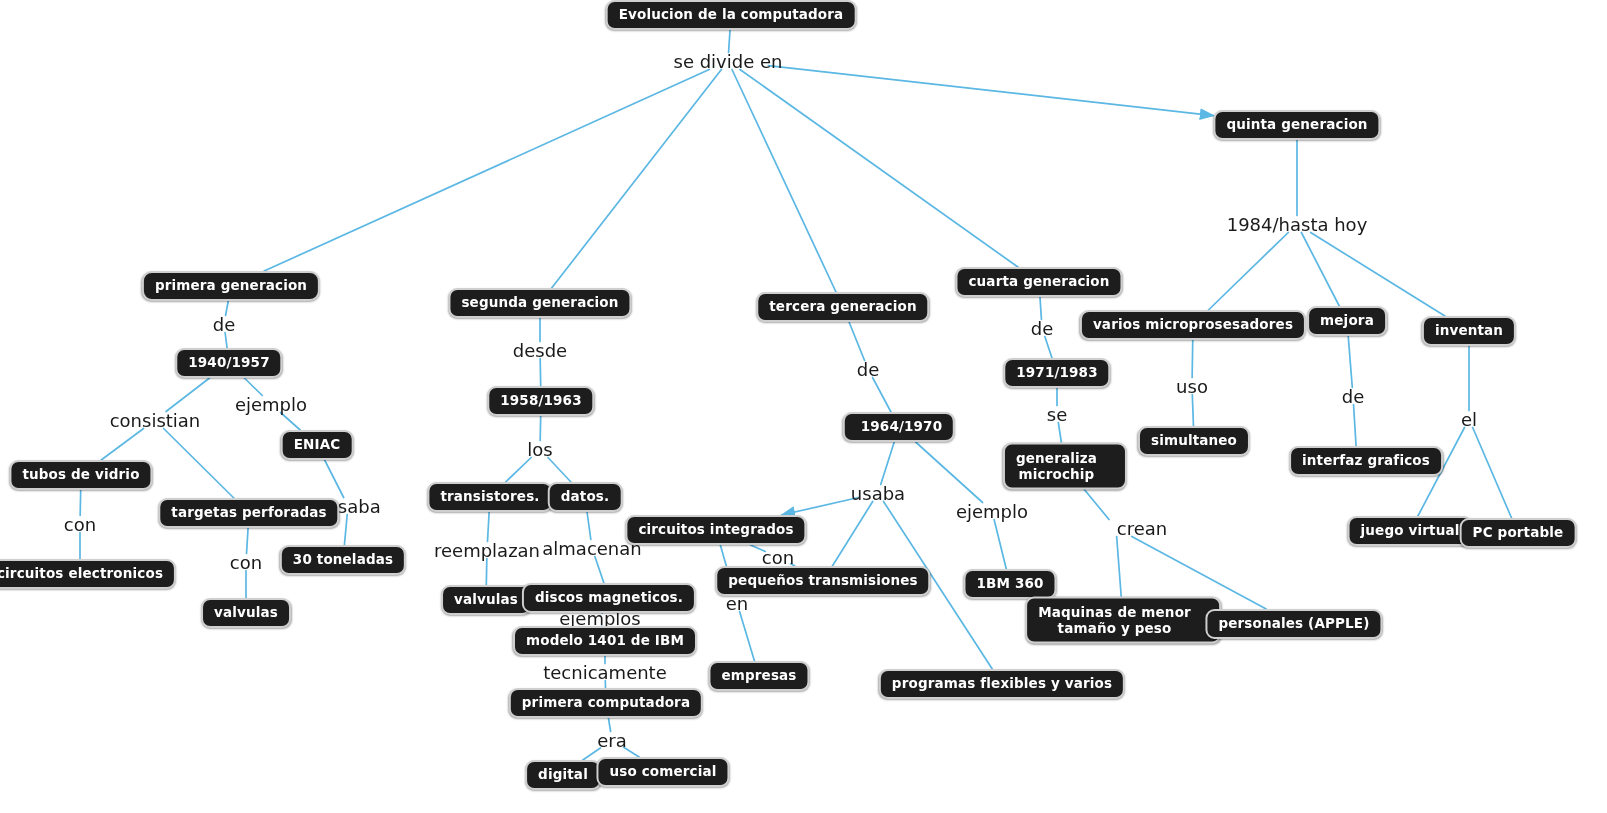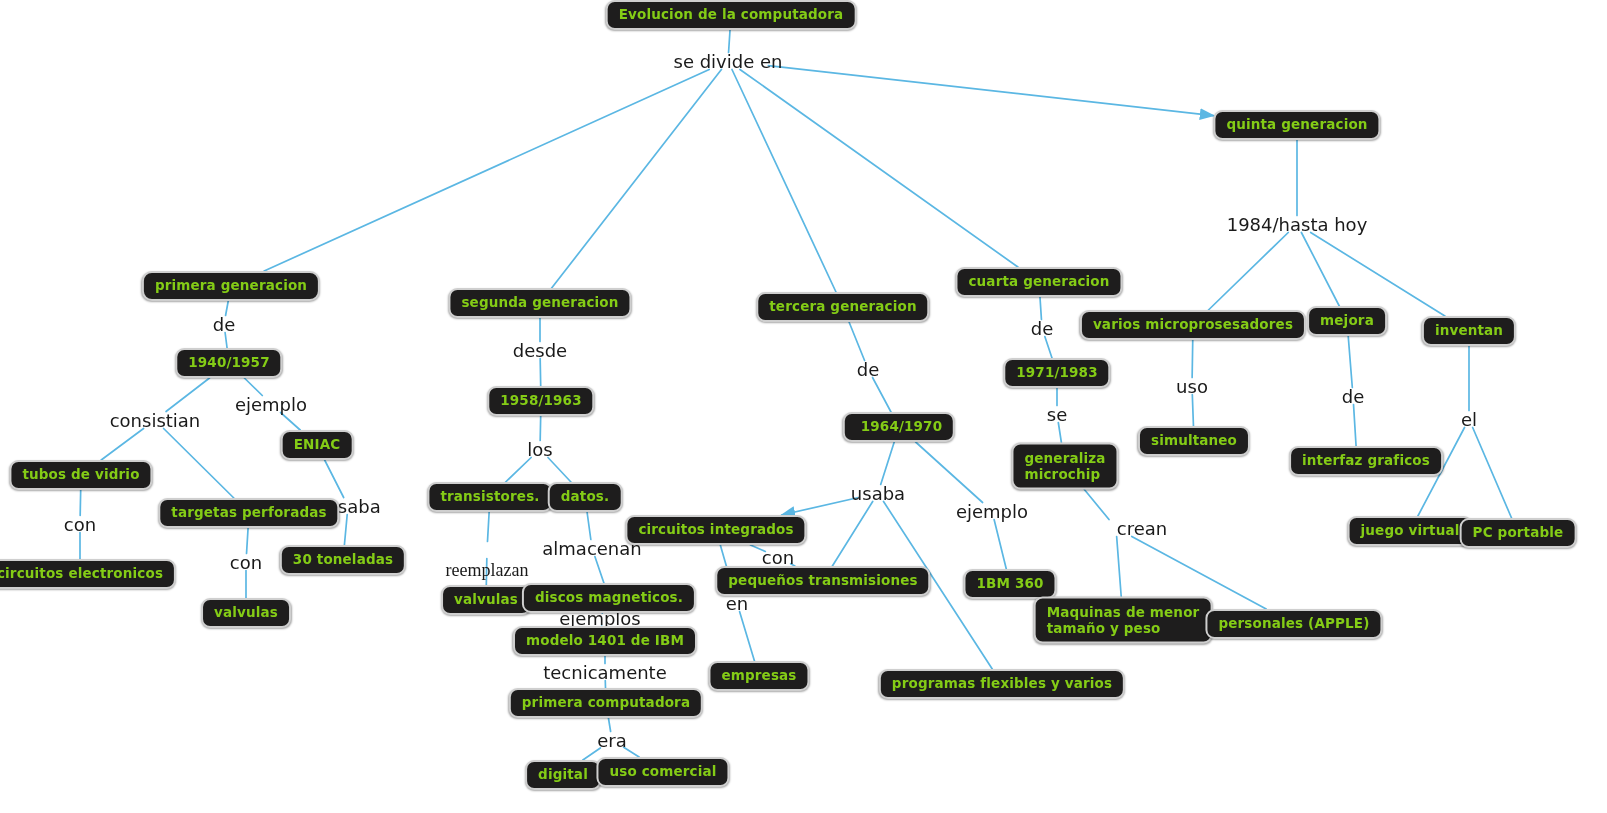--- a/index.html
+++ b/index.html
@@ -24,35 +24,36 @@
     left: 0;
     top: 0;
     width: 1607px;
     height: 813px;
     pointer-events: none;
   }
   .node {
     position: absolute;
     transform: translate(-50%, -50%);
     background: #1e1d1d;
-    color: #84cc16;
+    color: #ffffff;
     font-weight: bold;
     font-size: 13.5px;
     line-height: 15px;
     letter-spacing: 0.15px;
     padding: 5px 11px 6px 11px;
     border-radius: 9px;
     border: 2px solid #cfcfcf;
     box-shadow: 0 1px 2px rgba(0,0,0,0.35);
     white-space: pre;
+    text-align: center;
     z-index: 3;
   }
   .node.two-line {
     line-height: 16px;
-    padding: 5px 11px 6px 11px;
+    padding: 5px 28px 6px 11px;
   }
   .link-label {
     position: absolute;
     transform: translate(-50%, -50%);
     color: #1a1a1a;
     font-size: 18px;
     font-weight: normal;
     white-space: pre;
     background: transparent;
     z-index: 2;
@@ -140,21 +141,21 @@
   <div id="labels-group">
       <div class="link-label" style="left: 728px; top: 61px;">se divide en</div>
       <div class="link-label" style="left: 224px; top: 324px;">de</div>
       <div class="link-label" style="left: 155px; top: 420px;">consistian</div>
       <div class="link-label" style="left: 271px; top: 404px;">ejemplo</div>
       <div class="link-label" style="left: 80px; top: 524px;">con</div>
       <div class="link-label" style="left: 246px; top: 562px;">con</div>
       <div class="link-label" style="left: 348px; top: 506px;">pesaba</div>
       <div class="link-label" style="left: 540px; top: 350px;">desde</div>
       <div class="link-label" style="left: 540px; top: 449px;">los</div>
-      <div class="link-label" style="left: 487px; top: 570px; font-family: Liberation Serif, serif;">reemplazan</div>
+      <div class="link-label" style="left: 487px; top: 550px;">reemplazan</div>
       <div class="link-label" style="left: 592px; top: 548px;">almacenan</div>
       <div class="link-label" style="left: 600px; top: 618px;">ejemplos</div>
       <div class="link-label" style="left: 605px; top: 672px;">tecnicamente</div>
       <div class="link-label" style="left: 612px; top: 740px;">era</div>
       <div class="link-label" style="left: 868px; top: 369px;">de</div>
       <div class="link-label" style="left: 878px; top: 493px;">usaba</div>
       <div class="link-label" style="left: 778px; top: 557px;">con</div>
       <div class="link-label" style="left: 737px; top: 603px;">en</div>
       <div class="link-label" style="left: 992px; top: 511px;">ejemplo</div>
       <div class="link-label" style="left: 1042px; top: 328px;">de</div>

